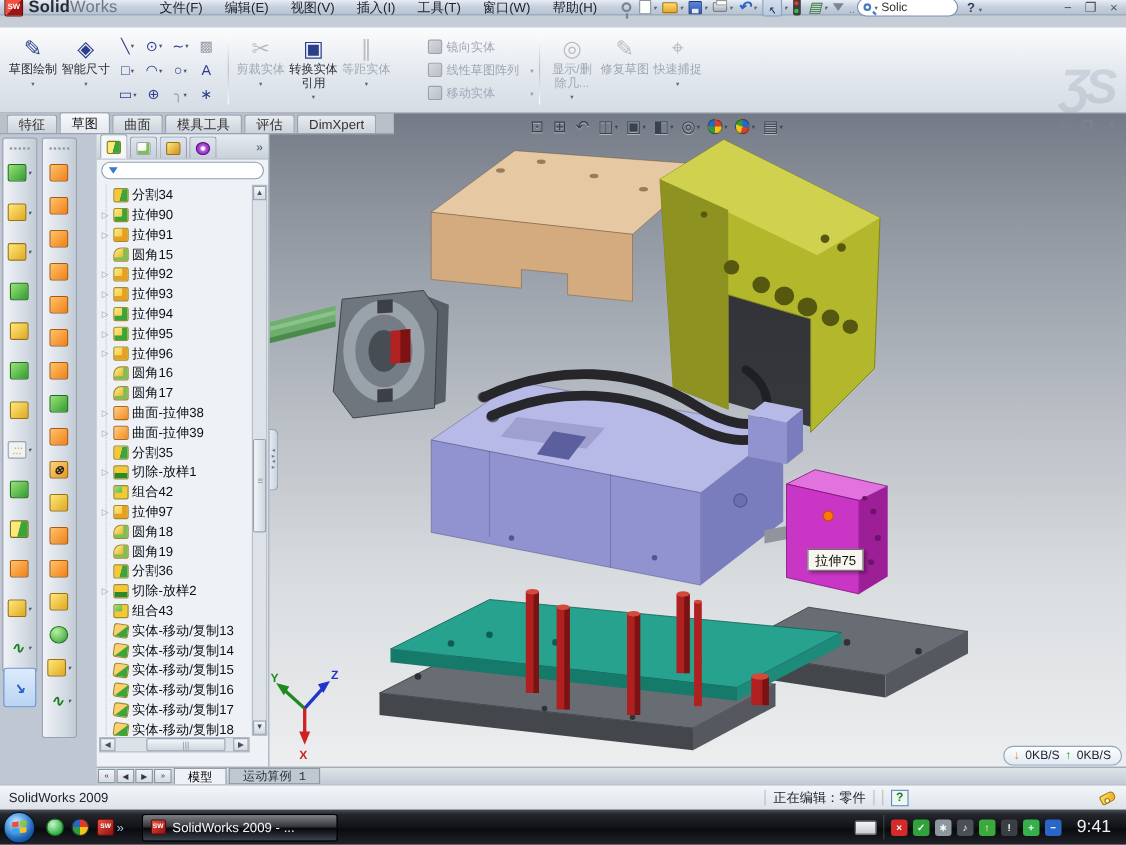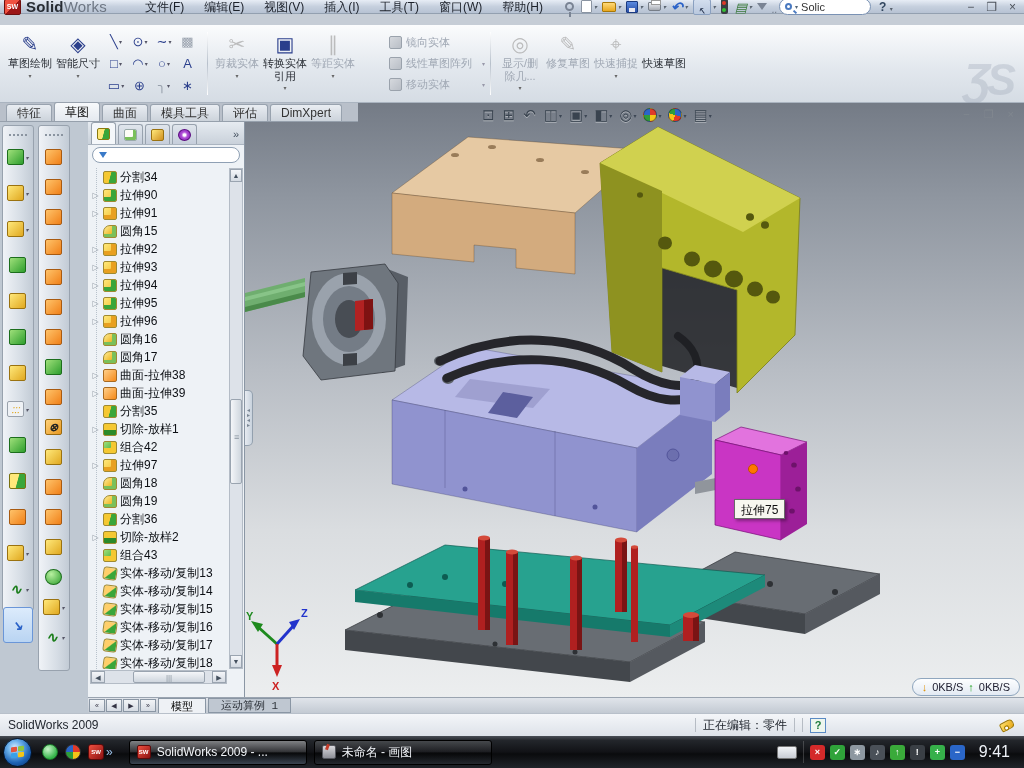--- a/index.html
+++ b/index.html
@@ -389,27 +389,20 @@
         <span class="rlb">修复草图</span>
         <span class="rdd"></span>
       </div>
       <div class="rb dis">
         <span class="ric">
           <span>⌖</span>
         </span>
         <span class="rlb">快速捕捉</span>
         <span class="rdd">▾</span>
       </div>
-      <div class="rb qs">
-        <span class="ric">
-          <span></span>
-        </span>
-        <span class="rlb">快速草图</span>
-        <span class="rdd"></span>
-      </div>
     </div>
   <div id="watermark">ƷS</div>
 </div>
 
 <div id="tabstrip" class="abs">
 
 <span class="ctab">特征</span>
     <span class="ctab active">草图</span>
     <span class="ctab">曲面</span>
     <span class="ctab">模具工具</span>
@@ -1009,24 +1002,20 @@
       <span class="ql ql-media"></span>
       <span class="ql ql-sw">SW</span>
     </div>
   <span id="qlmore">»</span>
   <div id="tasks">
 
   <div class="task active">
         <span class="ti ti-sw">SW</span>
         <span>SolidWorks 2009 - ...</span>
       </div>
-      <div class="task idle">
-        <span class="ti ti-paint"></span>
-        <span>未命名 - 画图</span>
-      </div>
     </div>
   <div id="tray">
     <span class="tr-kbd"></span>
     <span class="trsep"></span>
     <span style="display:flex;gap:5px">
 
     <span class="tri" style="background: rgb(212, 42, 42);">×</span>
         <span class="tri" style="background: rgb(47, 163, 58);">✓</span>
         <span class="tri" style="background: rgb(141, 151, 160);">∗</span>
         <span class="tri" style="background: rgb(74, 80, 88);">♪</span>

